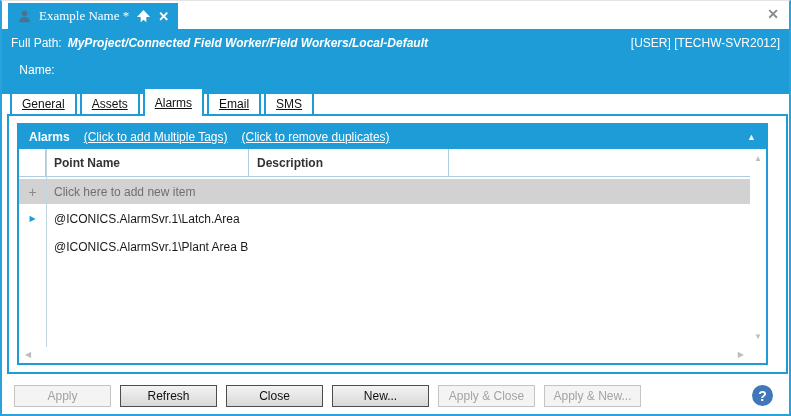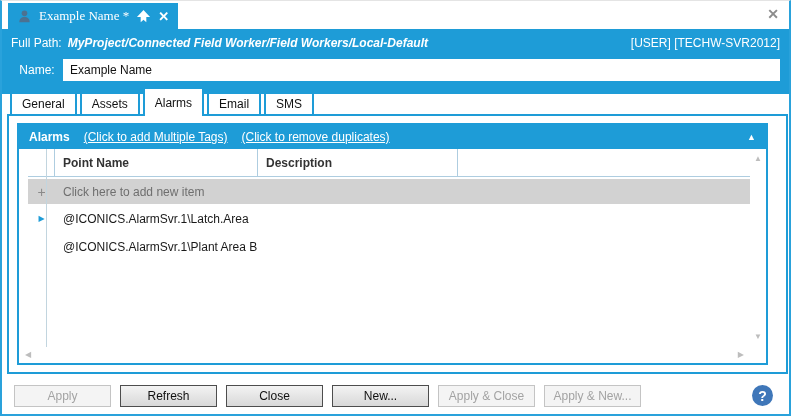--- a/index.html
+++ b/index.html
@@ -33,21 +33,21 @@
   .name-input{
     flex:1 1 auto; height:22px; border:none; outline:none; background:#fff;
     font-family:inherit; font-size:12px; color:#111; padding:0 7px;
   }
 
   
   .tab-strip{ position:absolute; left:8px; top:86px; height:27px; display:flex; align-items:flex-end; z-index:3; }
   .tab{
     height:22px; background:#fff; border:2px solid #1e9cd7; border-bottom:none;
     display:flex; align-items:center; padding:0 10px; margin-right:3px;
-    font-size:12px; color:#111; cursor:pointer; white-space:nowrap;
+    font-size:12px; color:#111; cursor:pointer; white-space:nowrap;text-decoration:underline;
   }
   .tab.active{ height:29px; margin-bottom:-2px; z-index:4; }
 
   
   .tab-page{
     position:absolute; left:5px; top:113px; width:781px; height:260px;
     background:#fff; border:2px solid #1e9cd7;
   }
 
   
@@ -58,21 +58,21 @@
   .group-header{
     height:24px; background:#1e9cd7; color:#fff; display:flex; align-items:center;
     padding:0 10px; gap:14px; font-size:12px;
   }
   .group-title{ font-weight:bold; }
   .group-link{ color:#fff; text-decoration:underline; cursor:pointer; white-space:nowrap; }
   .group-collapse{ margin-left:auto; font-size:9px; cursor:pointer; line-height:1; }
 
   .group-body{ position:relative; height:214px; background:#fff; }
 
-  .grid-area{ position:absolute; left:0; top:0; right:16px; bottom:16px; overflow:hidden;padding-left:9px; }
+  .grid-area{ position:absolute; left:0; top:0; right:16px; bottom:16px; overflow:hidden; }
   .selector-divider{ position:absolute; left:27px; top:0; bottom:0; width:1px; background:#c2d5df; }
 
   .grid-header{ display:flex; height:28px; border-bottom:1px solid #aecde0; }
   .gh-cell{ display:flex; align-items:center; font-size:12px; font-weight:bold; color:#333; border-right:1px solid #aecde0; }
   .gh-sel{ width:27px; flex:0 0 auto; }
   .gh-point{ width:203px; flex:0 0 auto; padding-left:8px; }
   .gh-desc{ width:200px; flex:0 0 auto; padding-left:8px; }
   .gh-rest{ flex:1 1 auto; border-right:none; }
 
   .add-row{
@@ -138,21 +138,20 @@
   </div>
 
   <div class="blue-header">
     <div class="path-row">
       <span class="path-label">Full Path:</span>
       <span class="path-value">MyProject/Connected Field Worker/Field Workers/Local-Default</span>
       <span class="user-context">[USER] [TECHW-SVR2012]</span>
     </div>
     <div class="name-row">
       <span class="name-label">Name:</span>
-      <input class="name-input" type="text" value="Example Name" style="">
     </div>
   </div>
 
   <div class="tab-strip">
     <div class="tab">
         <span>General</span>
       </div>
     <div class="tab">
         <span>Assets</span>
       </div>

